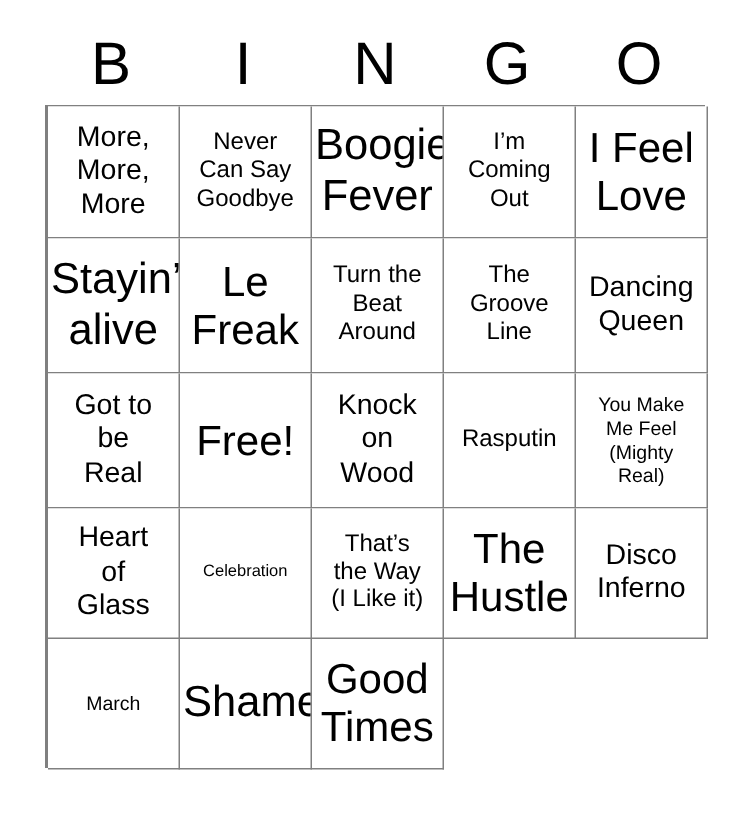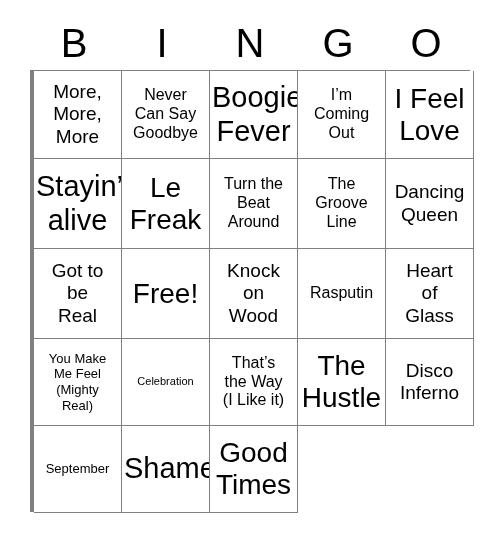--- a/index.html
+++ b/index.html
@@ -45,21 +45,21 @@
   }
 
   
   #grid {
     position: absolute;
     left: 30px;
     top: 70px;
     width: 440px;
     height: 442px;
     border-top: 1px solid #808080;
-    border-left: 4px solid #c2410c;
+    border-left: 2px solid #c2410c;
     box-sizing: border-box;
     display: grid;
     grid-template-columns: repeat(5, 88px);
     grid-template-rows: 88px 90px 90px 87px 87px;
   }
   .cell {
     border-right: 1px solid #808080;
     border-bottom: 1px solid #808080;
     box-sizing: border-box;
     display: flex;
@@ -160,49 +160,49 @@
     <div class="cell" style="border-right-color: rgb(128, 128, 128); border-bottom-color: rgb(128, 128, 128);">
         <span class="cell-text fs-md">Knock
 on
 Wood</span>
       </div>
     <div class="cell" style="border-right-color: rgb(128, 128, 128); border-bottom-color: rgb(128, 128, 128);">
         <span class="cell-text fs-sm">Rasputin</span>
       </div>
 
     <div class="cell" style="border-right-color: rgb(128, 128, 128); border-bottom-color: rgb(128, 128, 128);">
-        <span class="cell-text fs-md">Heart
-of
-Glass</span>
-      </div>
-    <div class="cell" style="border-right-color: rgb(128, 128, 128); border-bottom-color: rgb(128, 128, 128);">
         <span class="cell-text fs-xs">You Make
 Me Feel
 (Mighty
 Real)</span>
       </div>
     <div class="cell" style="border-right-color: rgb(128, 128, 128); border-bottom-color: rgb(128, 128, 128);">
+        <span class="cell-text fs-md">Heart
+of
+Glass</span>
+      </div>
+    <div class="cell" style="border-right-color: rgb(128, 128, 128); border-bottom-color: rgb(128, 128, 128);">
         <span class="cell-text fs-xxs">Celebration</span>
       </div>
     <div class="cell" style="border-right-color: rgb(128, 128, 128); border-bottom-color: rgb(128, 128, 128);">
         <span class="cell-text fs-sm">That’s
 the Way
 (I Like it)</span>
       </div>
     <div class="cell" style="border-right-color: rgb(128, 128, 128); border-bottom-color: rgb(128, 128, 128);">
         <span class="cell-text fs-xl">The
 Hustle</span>
       </div>
 
     <div class="cell" style="border-right-color: rgb(128, 128, 128); border-bottom-color: rgb(128, 128, 128);">
         <span class="cell-text fs-md">Disco
 Inferno</span>
       </div>
     <div class="cell" style="border-right-color: rgb(128, 128, 128); border-bottom-color: rgb(128, 128, 128);">
-        <span class="cell-text fs-xs">September</span>
+        <span class="cell-text fs-xs">March</span>
       </div>
     <div class="cell" style="border-right-color: rgb(128, 128, 128); border-bottom-color: rgb(128, 128, 128);">
         <span class="cell-text fs-lg">Shame</span>
       </div>
     <div class="cell" style="border-right-color: rgb(128, 128, 128); border-bottom-color: rgb(128, 128, 128);">
         <span class="cell-text fs-xl">Good
 Times</span>
       </div>
 
   </div>

